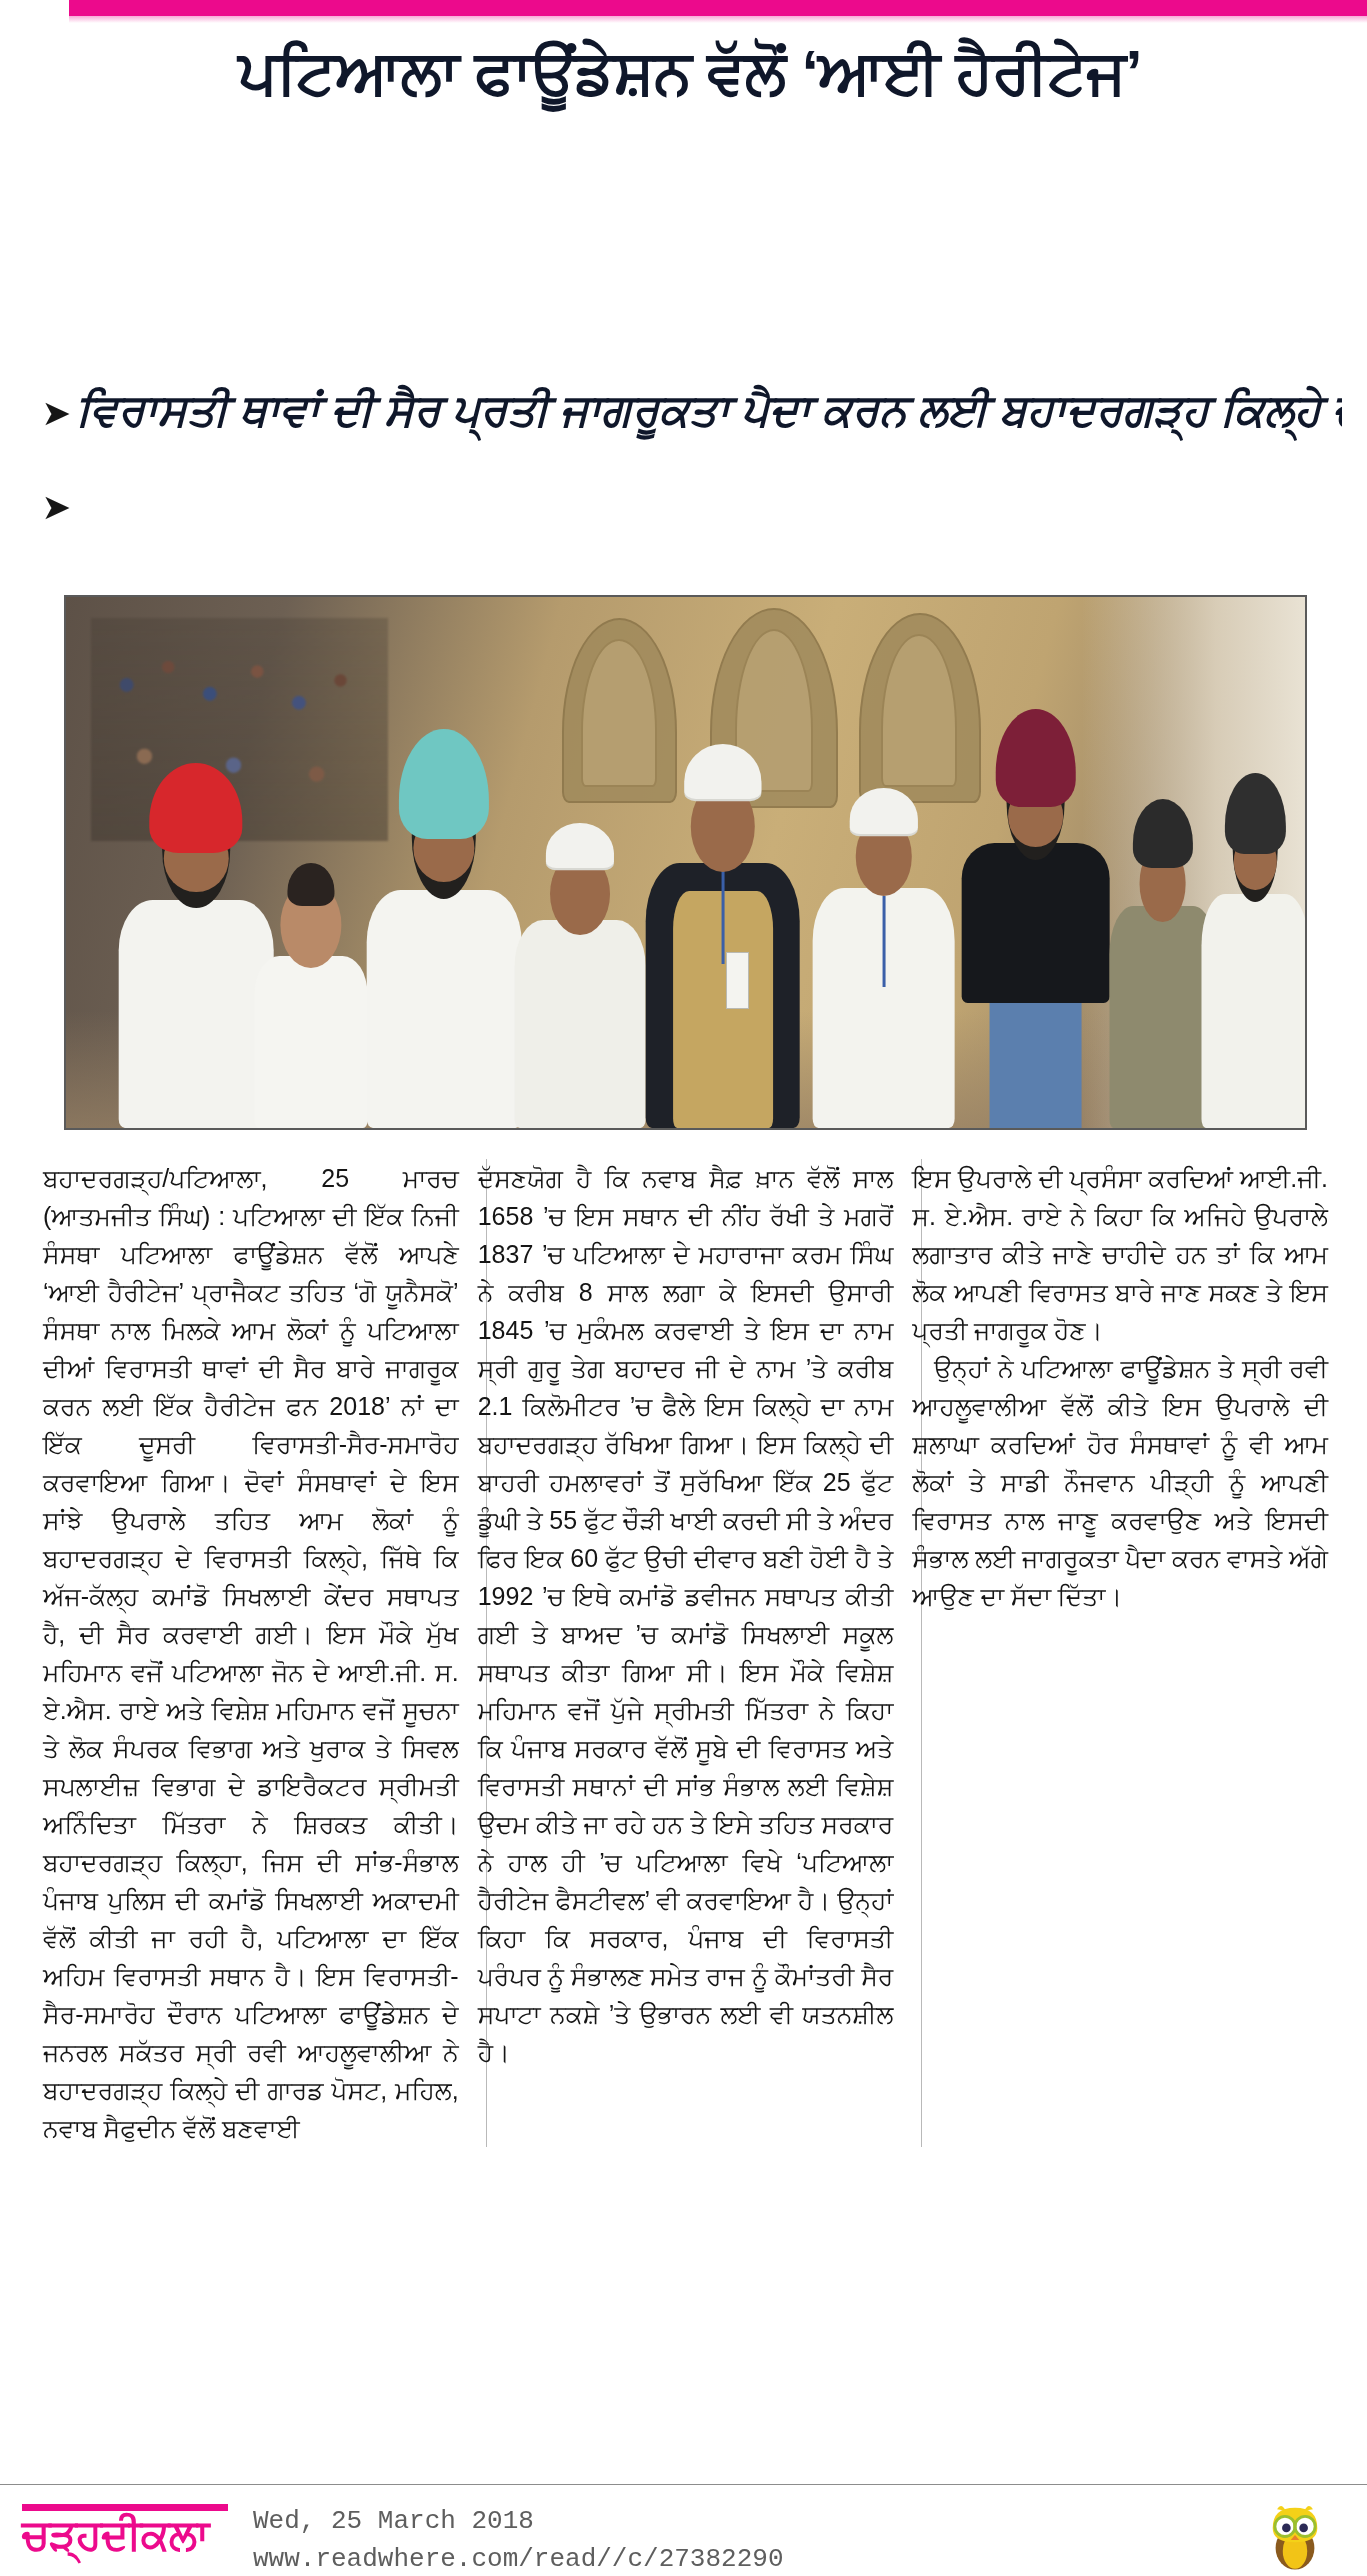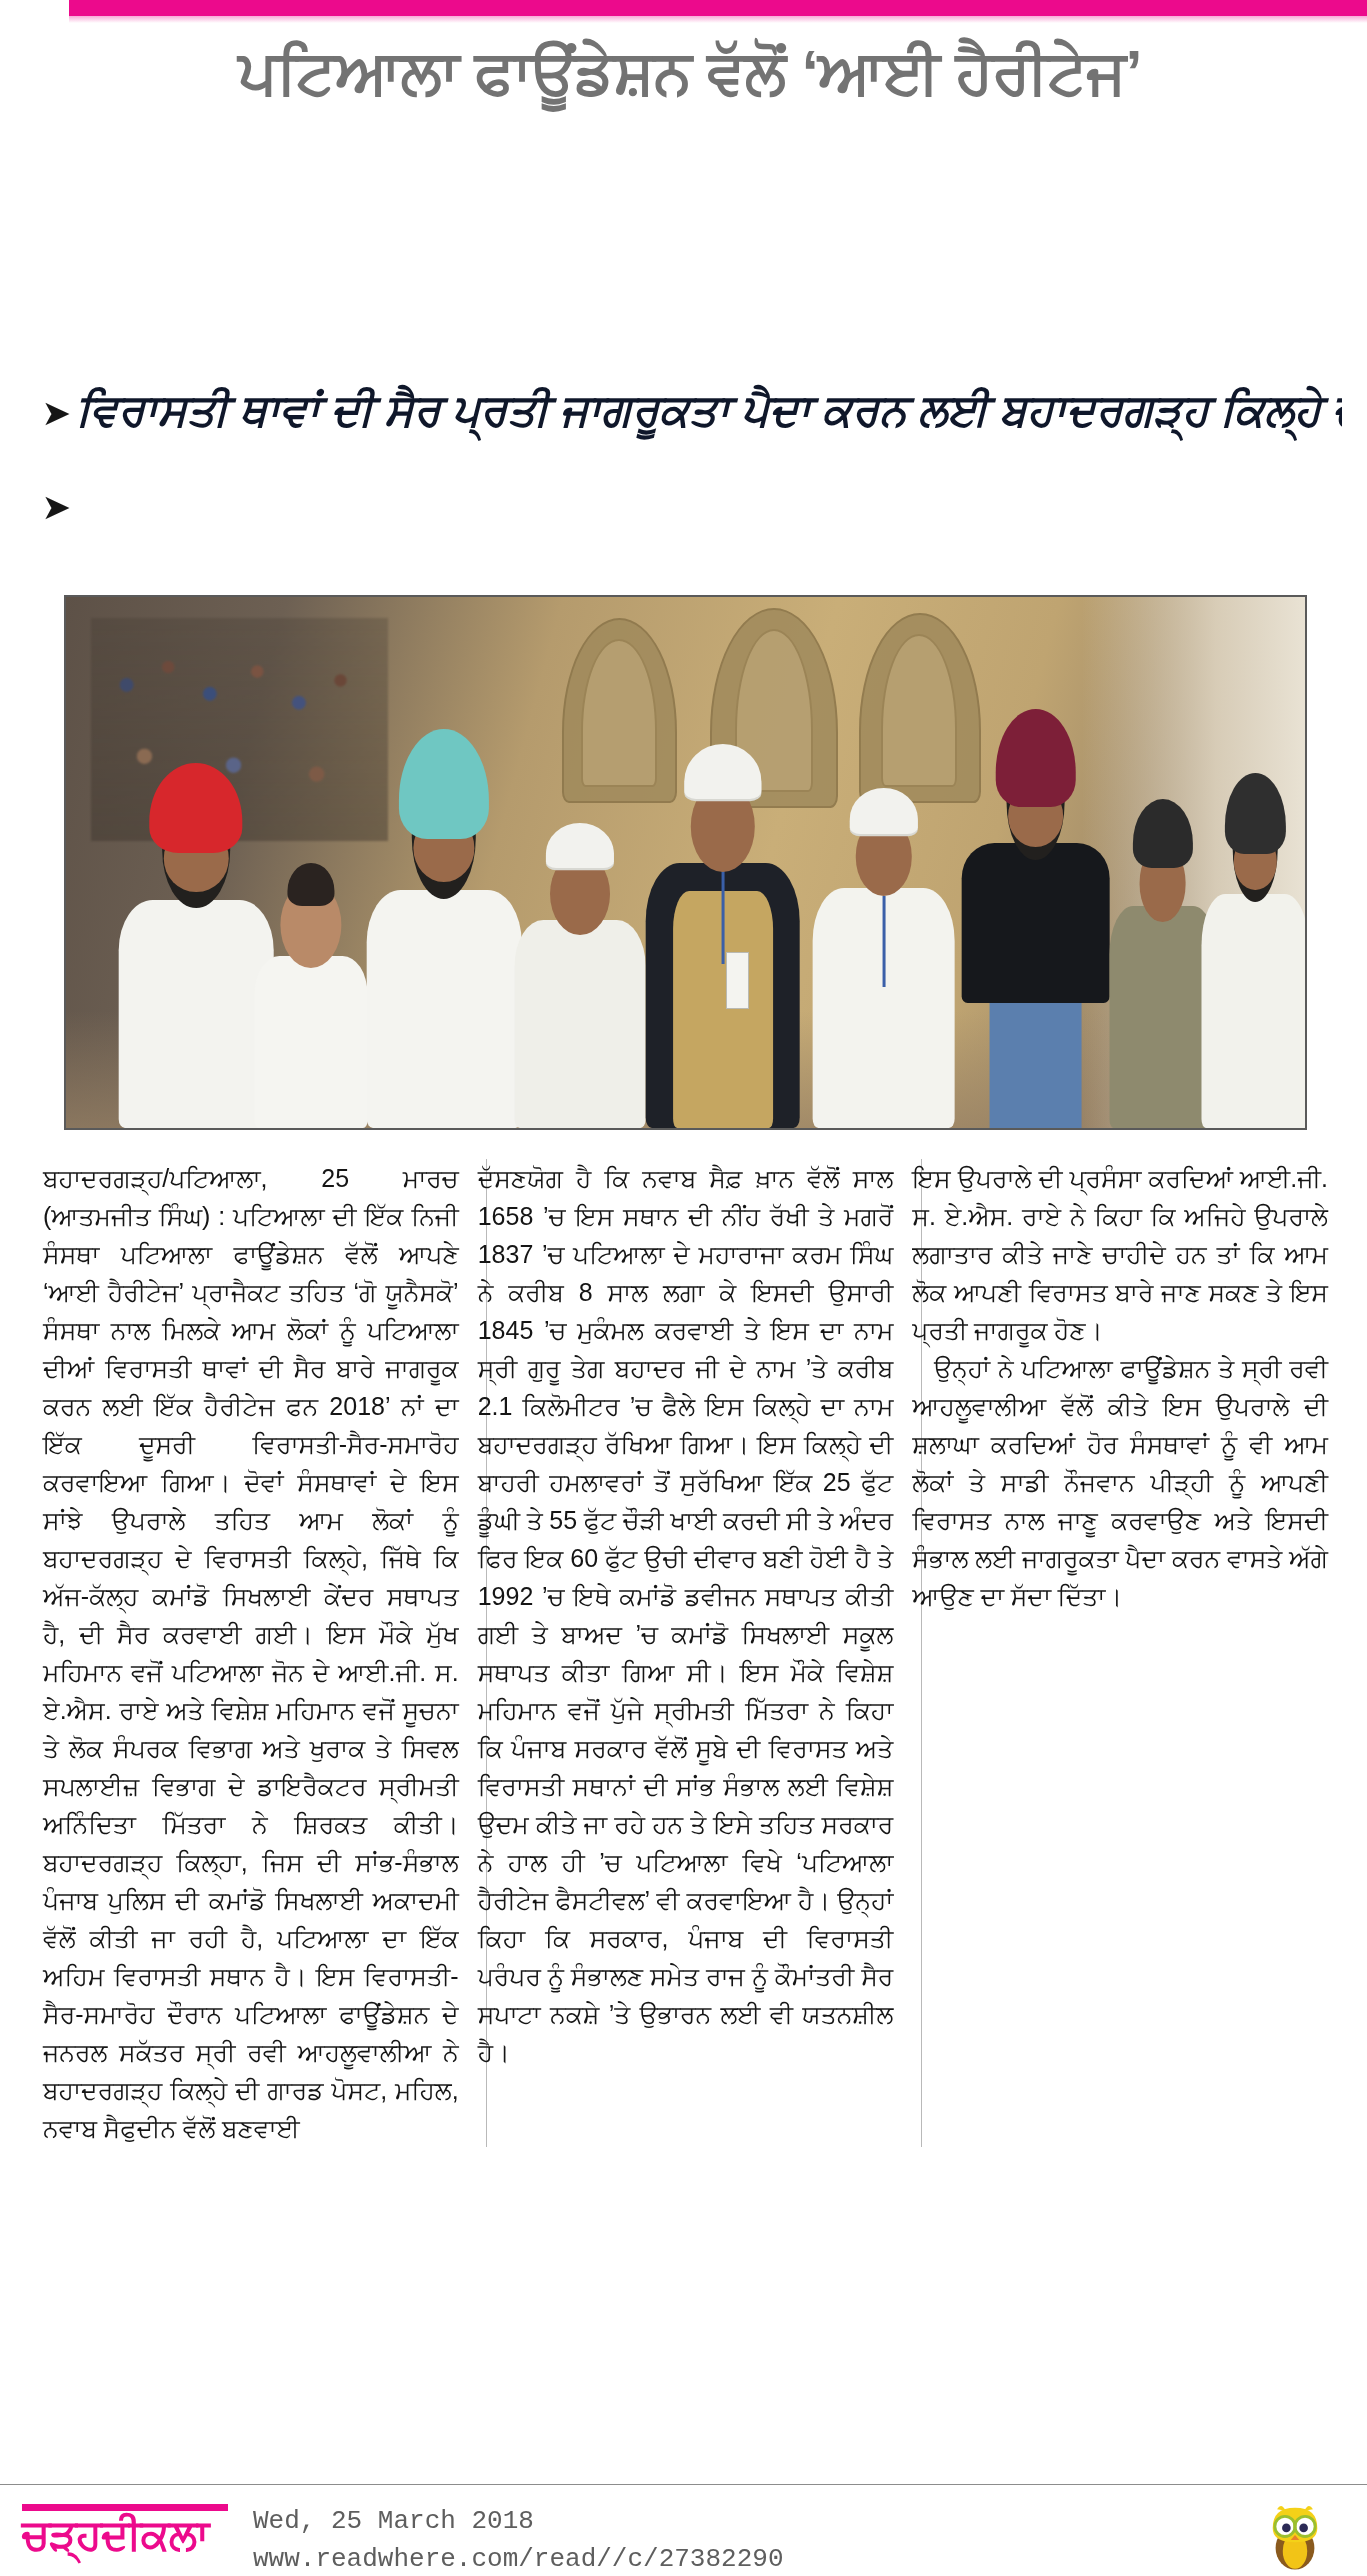--- a/index.html
+++ b/index.html
@@ -43,21 +43,21 @@
     left: 51px;
     top: 30px;
     width: 1278px;
     text-align: center;
   }
   .headline-line {
     font-family: "Liberation Sans", sans-serif;
     font-weight: bold;
     font-size: 61px;
     line-height: 85px;
-    color: #737373;
+    color: #0f172a;
     letter-spacing: -0.7px;
     white-space: nowrap;
   }
 
   
   .subhead-block {
     position: absolute;
     left: 43px;
     top: 375px;
     width: 1299px;

